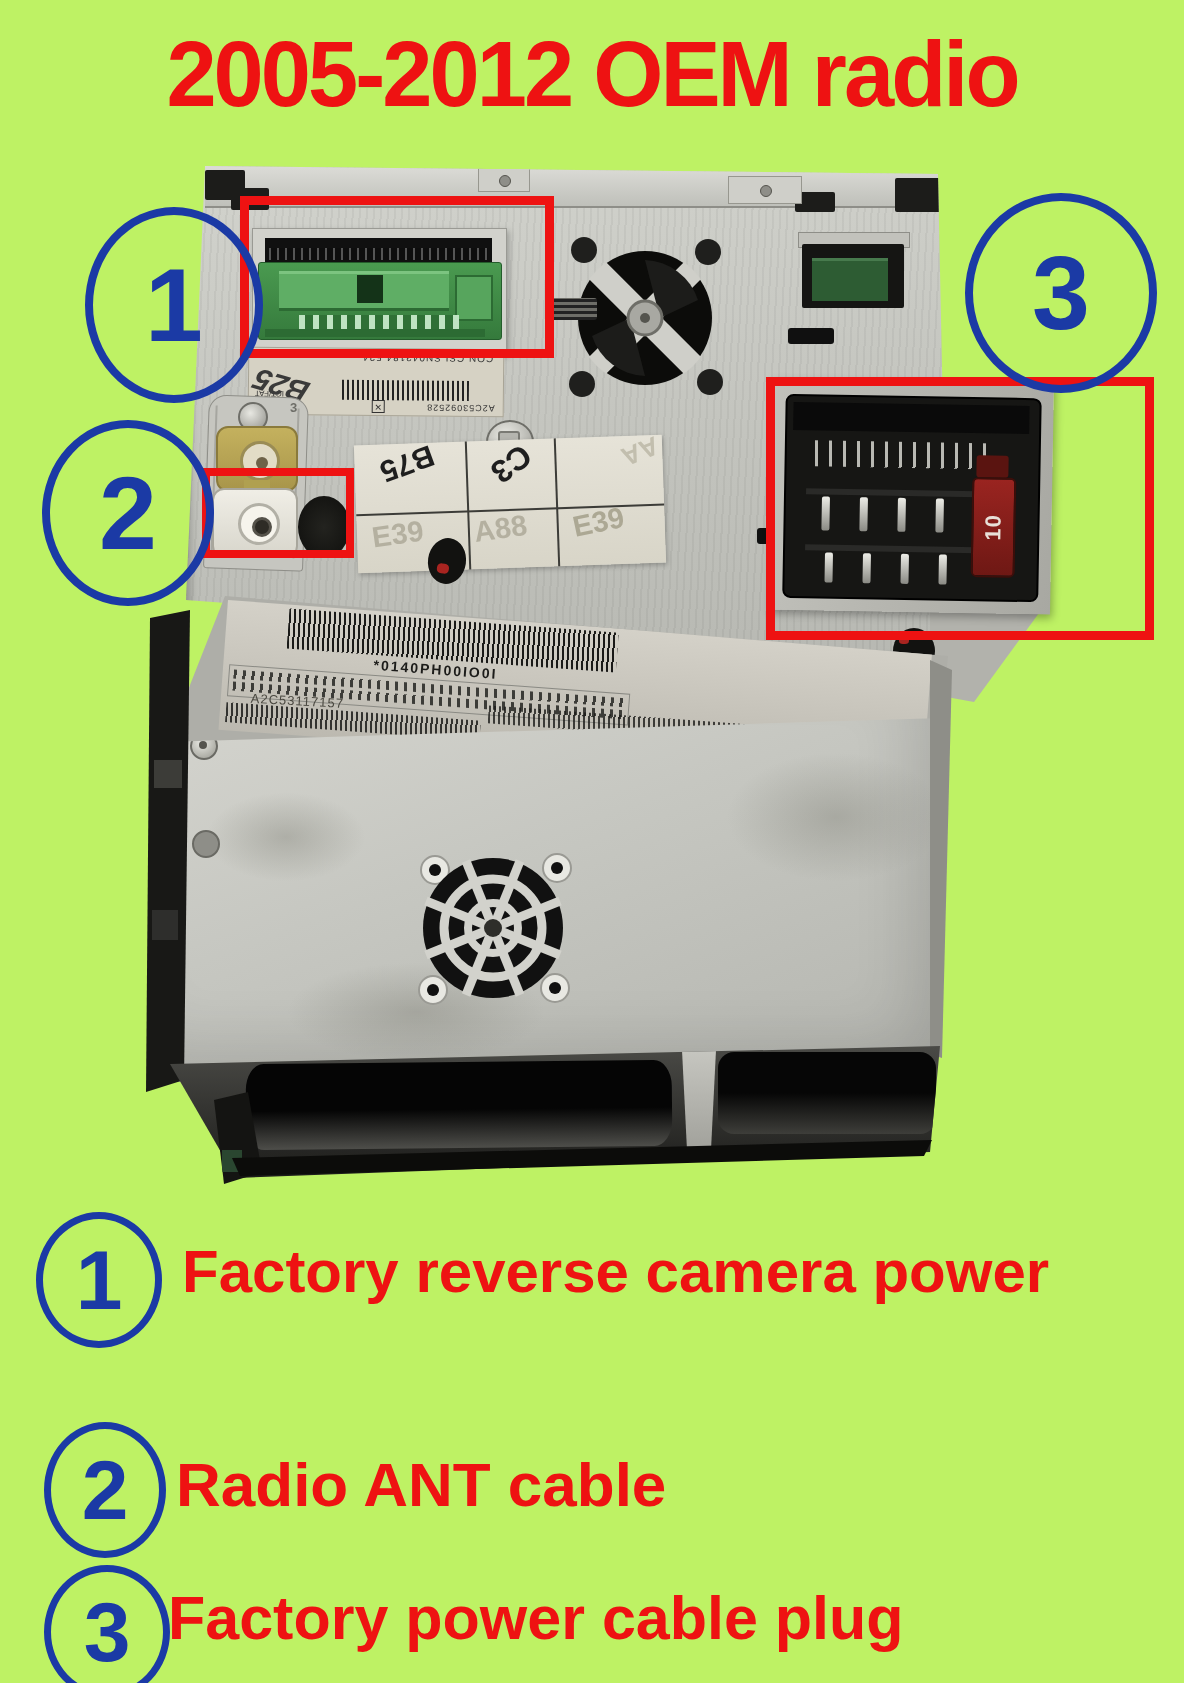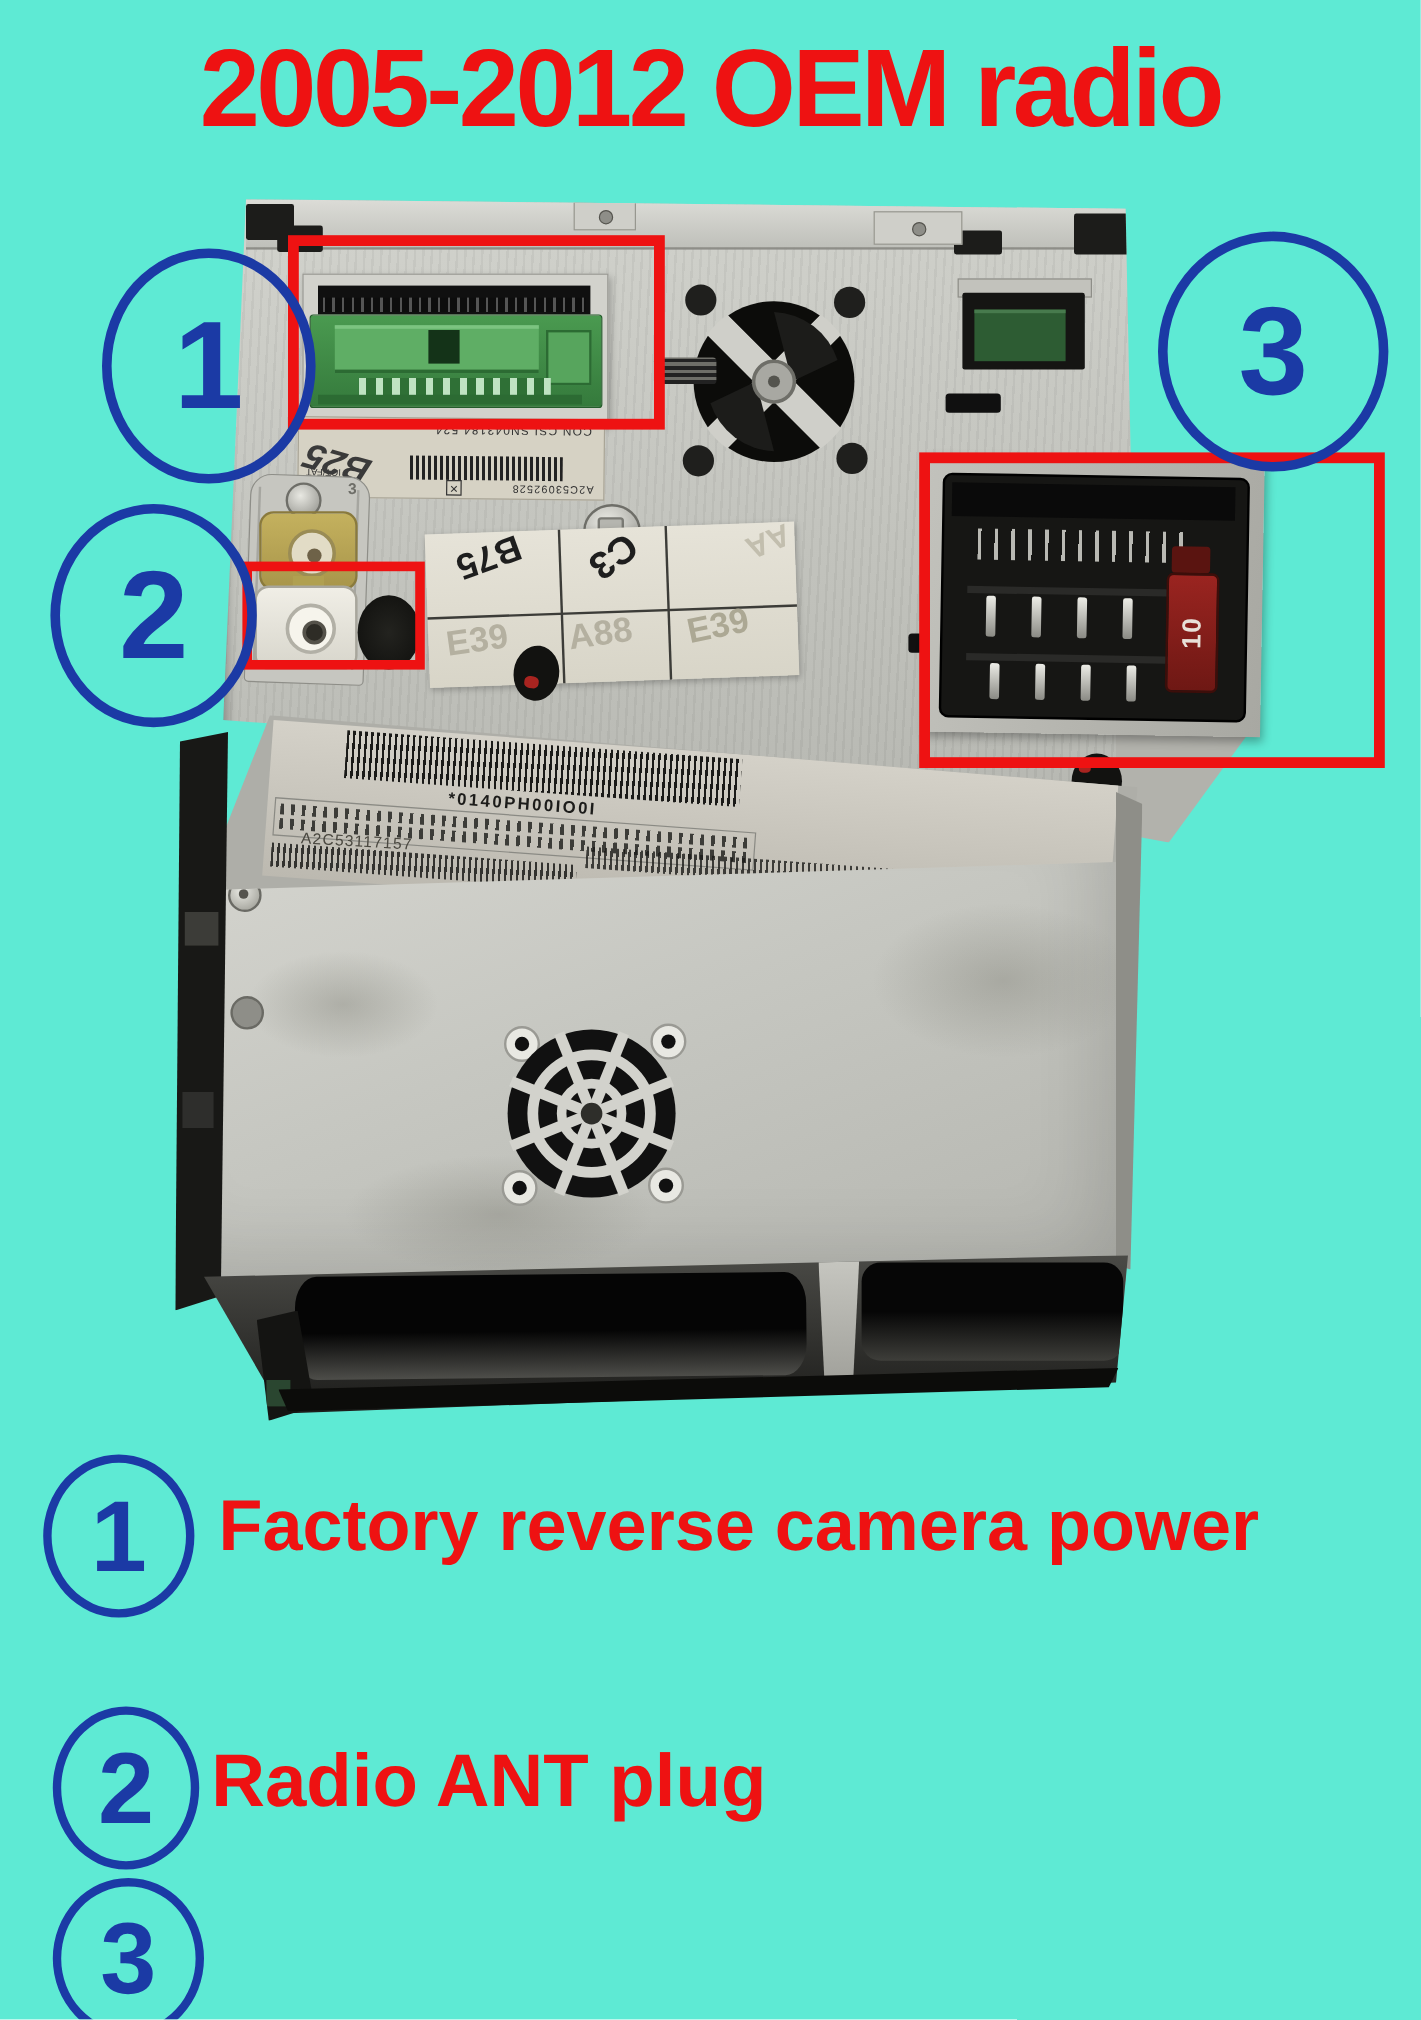--- a/index.html
+++ b/index.html
@@ -1,20 +1,20 @@
 <!DOCTYPE html>
 <html><head>
 <meta charset="utf-8">
 <style>
   :root{
     --red:#ee1212;
     --blue:#1b3aa5;
   }
   html,body{margin:0;padding:0;background:#fff;}
-  #canvas{position:relative;width:1184px;height:1683px;background:#5eead4;overflow:hidden;
+  #canvas{position:relative;width:1184px;height:1683px;background:#bef264;overflow:hidden;
           font-family:"Liberation Sans",sans-serif;}
   .abs{position:absolute;}
 
   
   #title{left:0;top:22px;width:1184px;text-align:center;color:var(--red);
          font-size:92px;font-weight:700;letter-spacing:-3px;transform:scaleX(.98);}
 
   
   #back-panel{left:186px;top:166px;width:762px;height:492px;
     clip-path:polygon(19px 0px,752px 8px,762px 492px,0px 434px);
@@ -415,16 +415,17 @@
   <div class="abs ann-box" id="box1"></div>
   <div class="abs ann-box" id="box2"></div>
   <div class="abs ann-box" id="box3"></div>
   <div class="abs ann-circle" id="circ1">1</div>
   <div class="abs ann-circle" id="circ2">2</div>
   <div class="abs ann-circle" id="circ3">3</div>
 
   <div class="abs leg-circle" id="leg1-c">1</div>
   <div class="abs leg-text" id="leg1-t">Factory reverse camera power</div>
   <div class="abs leg-circle" id="leg2-c">2</div>
-  <div class="abs leg-text" id="leg2-t">Radio ANT plug</div>
+  <div class="abs leg-text" id="leg2-t">Radio ANT cable</div>
   <div class="abs leg-circle" id="leg3-c">3</div>
+  <div class="abs leg-text" id="leg3-t">Factory power cable plug</div>
 
 </div>
 
 </body></html>

